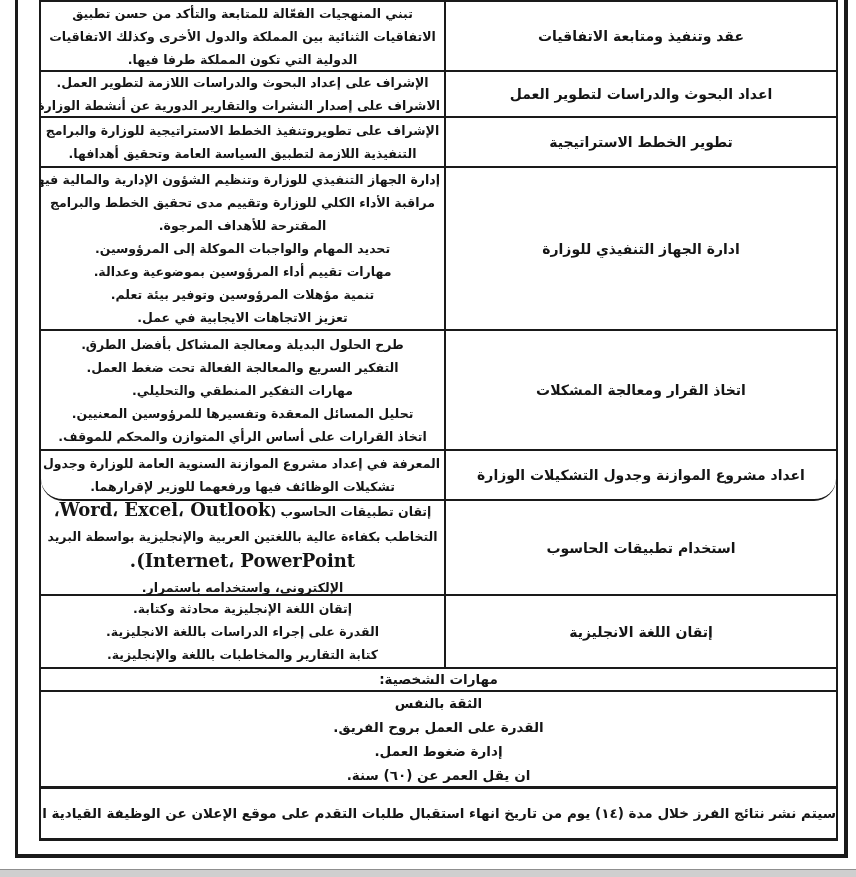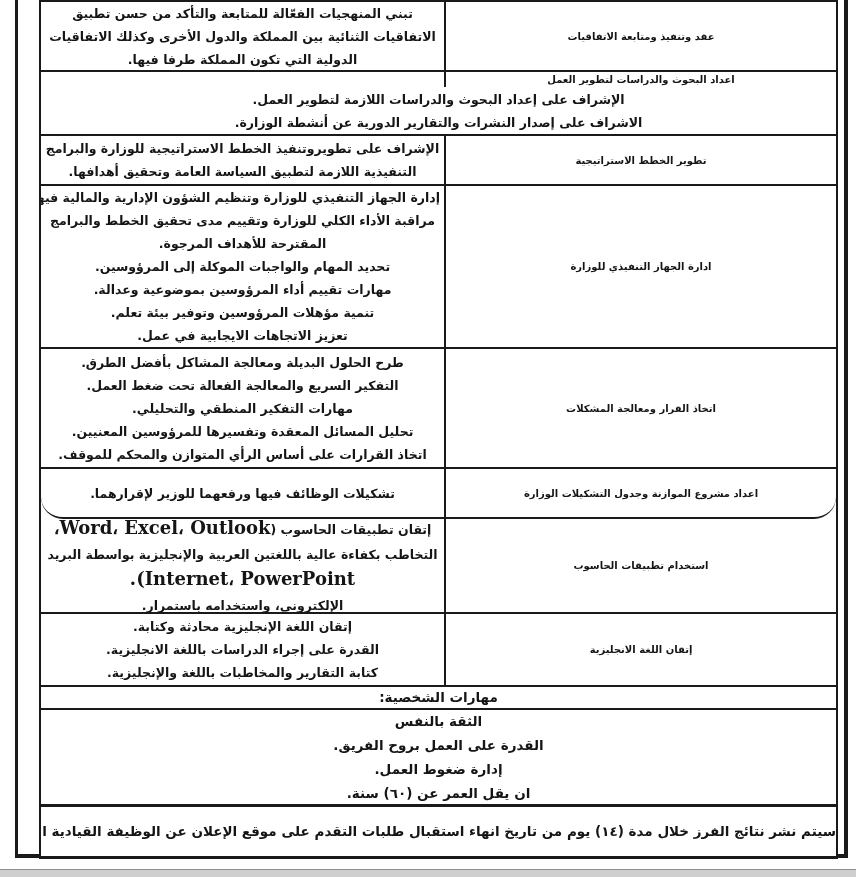--- a/index.html
+++ b/index.html
@@ -15,21 +15,21 @@
   }
   
   .doc-table{
     position:absolute;left:39px;top:0;width:799px;box-sizing:border-box;
     border:2px solid #1a1a1a;border-bottom-width:3px;background:#fff;direction:rtl;
   }
   .trow{display:flex;box-sizing:border-box;border-bottom:2px solid #1a1a1a;overflow:hidden;}
   .cell{box-sizing:border-box;overflow:hidden;}
   .cat{
     width:392px;border-left:2px solid #1a1a1a;display:flex;align-items:center;justify-content:center;
-    text-align:center;font-weight:bold;font-size:10px;padding:2px 0;
+    text-align:center;font-weight:bold;font-size:14px;padding:2px 0;
   }
   .desc{
     flex:1;display:flex;flex-direction:column;justify-content:center;align-items:center;
     text-align:center;font-weight:bold;font-size:12.5px;padding:10px 4px;
   }
   .line{line-height:23px;white-space:nowrap;max-width:100%;}
   .line.lat{line-height:26px;}
   .latin{font-family:"DejaVu Serif","Liberation Serif",serif;font-size:18px;font-weight:600;}
   .prow{
     box-sizing:border-box;border-bottom:2px solid #1a1a1a;display:flex;flex-direction:column;
@@ -55,21 +55,21 @@
   <div class="doc-table">
     <div id="rows">
         <div class="trow" style="height: 70px;">
           <div class="cell cat">عقد وتنفيذ ومتابعة الاتفاقيات</div>
           <div class="cell desc">
             <div class="line">تبني المنهجيات الفعّالة للمتابعة والتأكد من حسن تطبيق</div>
             <div class="line">الاتفاقيات الثنائية بين المملكة والدول الأخرى وكذلك الاتفاقيات</div>
             <div class="line">الدولية التي تكون المملكة طرفا فيها.</div>
           </div>
         </div>
-        <div class="trow" style="height: 64px; flex-direction: column;">
+        <div class="trow" style="height: 46px;">
           <div class="cell cat">اعداد البحوث والدراسات لتطوير العمل</div>
           <div class="cell desc">
             <div class="line">الإشراف على إعداد البحوث والدراسات اللازمة لتطوير العمل.</div>
             <div class="line">الاشراف على إصدار النشرات والتقارير الدورية عن أنشطة الوزارة.</div>
           </div>
         </div>
         <div class="trow" style="height: 50px;">
           <div class="cell cat">تطوير الخطط الاستراتيجية</div>
           <div class="cell desc">
             <div class="line">الإشراف على تطويروتنفيذ الخطط الاستراتيجية للوزارة والبرامج</div>
@@ -94,20 +94,21 @@
             <div class="line">طرح الحلول البديلة ومعالجة المشاكل بأفضل الطرق.</div>
             <div class="line">التفكير السريع والمعالجة الفعالة تحت ضغط العمل.</div>
             <div class="line">مهارات التفكير المنطقي والتحليلي.</div>
             <div class="line">تحليل المسائل المعقدة وتفسيرها للمرؤوسين المعنيين.</div>
             <div class="line">اتخاذ القرارات على أساس الرأي المتوازن والمحكم للموقف.</div>
           </div>
         </div>
         <div class="trow" style="height: 50px; border-radius: 22px;">
           <div class="cell cat">اعداد مشروع الموازنة وجدول التشكيلات الوزارة</div>
           <div class="cell desc">
+            <div class="line">المعرفة في إعداد مشروع الموازنة السنوية العامة للوزارة وجدول</div>
             <div class="line">تشكيلات الوظائف فيها ورفعهما للوزير لإقرارهما.</div>
           </div>
         </div>
         <div class="trow" style="height: 95px;">
           <div class="cell cat">استخدام تطبيقات الحاسوب</div>
           <div class="cell desc">
             <div class="line lat">إتقان تطبيقات الحاسوب (<span class="latin">Word، Excel، Outlook،</span></div>
             <div class="line">التخاطب بكفاءة عالية باللغتين العربية والإنجليزية بواسطة البريد</div>
             <div class="line lat"><span class="latin">Internet، PowerPoint).</span></div>
             <div class="line">الإلكتروني، واستخدامه باستمرار.</div>

